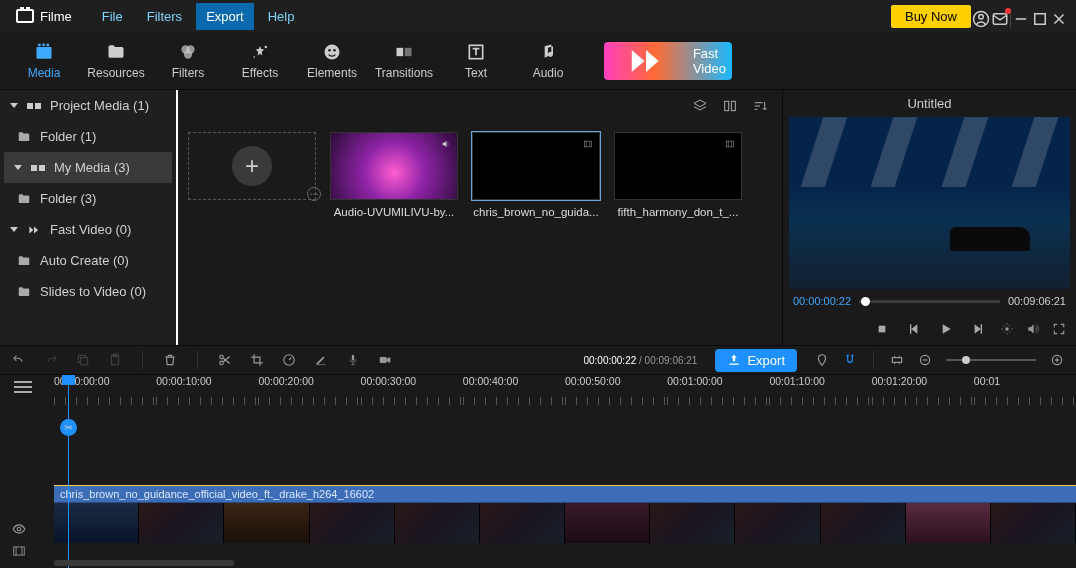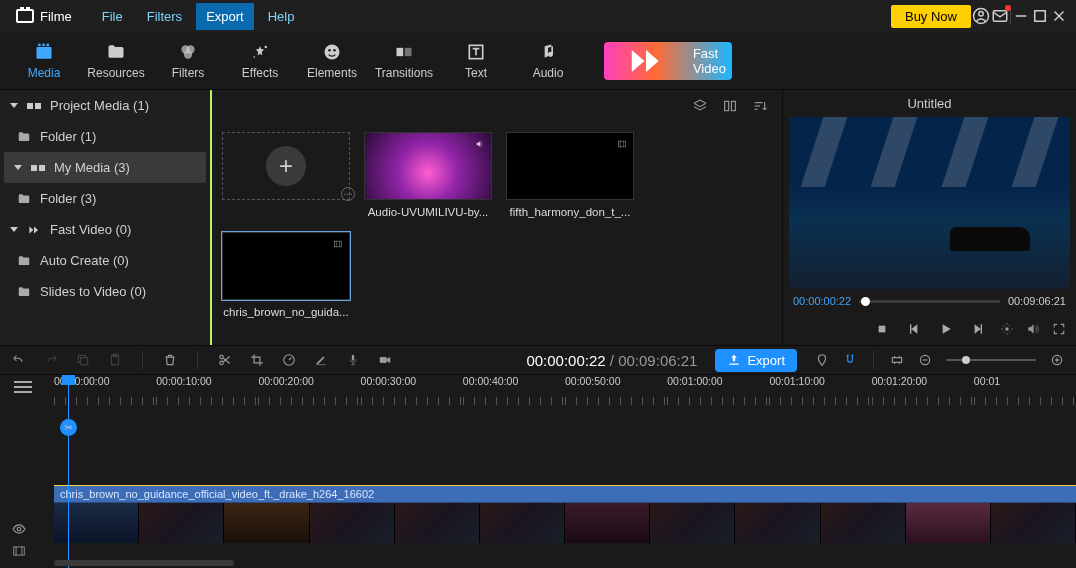--- a/index.html
+++ b/index.html
@@ -7,40 +7,40 @@
 
 
 .titlebar { height: 32px; background: #1f1f1f; display: flex; align-items: center; padding: 8px 8px; }
 .logo { display: flex; align-items: center; gap: 6px; padding: 0 8px; }
 .logo-icon { width: 18px; height: 14px; border: 2px solid #fff; border-radius: 2px; position: relative; }
 .logo-icon::after { content: ""; position: absolute; top: -4px; left: 2px; width: 4px; height: 2px; background: #fff; box-shadow: 6px 0 #fff; }
 .logo-text { color: #fff; font-weight: 500; }
 .menu { display: flex; gap: 4px; margin-left: 12px; }
 .menu-item { padding: 6px 10px; color: #7dd3fc; cursor: pointer; }
 .menu-item.active { background: #0b6aad; color: #fff; }
-.titlebar-right { margin-left: auto; display: flex; align-items: center; gap: 1px; }
+.titlebar-right { margin-left: auto; display: flex; align-items: flex-end; gap: 1px; }
 .buy-btn { background: #ffd000; color: #000; padding: 4px 14px; border-radius: 2px; font-weight: 500; cursor: pointer; }
 .tb-icon { width: 18px; height: 18px; color: #ccc; cursor: pointer; display: flex; align-items: center; justify-content: center; }
 .tb-sep { width: 1px; height: 18px; background: #444; }
 .msg-dot { position: relative; }
 .msg-dot::after { content: ""; position: absolute; top: -2px; right: -2px; width: 6px; height: 6px; background: #f33; border-radius: 50%; }
 
 
 .toolbar { height: 58px; background: #1a1a1a; display: flex; align-items: center; padding: 0 8px; gap: 0; border-bottom: 1px solid #0a0a0a; }
 .tool { width: 72px; display: flex; flex-direction: column; align-items: center; gap: 4px; cursor: pointer; color: #ccc; padding: 4px 0;}
 .tool.active { color: #3fa8ff; }
 .tool-icon { width: 22px; height: 20px; display: flex; align-items: center; justify-content: center; }
 .tool-label { font-size: 12px; }
 .fast-video-btn { margin-left: 20px; width: 128px; height: 38px; border-radius: 4px; background: linear-gradient(90deg, #ff3fbf 0%, #ff6b35 40%, #1ab8ff 100%); display: flex; align-items: center; justify-content: center; gap: 8px; color: #fff; font-weight: 500; cursor: pointer; }
 
 
 .main { display: flex; height: 255px; }
 
 
-.sidebar { width: 212px; background: #1f1f1f; overflow-y: auto; border-right: 2px solid #bef264; }
+.sidebar { width: 178px; background: #1f1f1f; overflow-y: auto; border-right: 2px solid #ffffff; }
 .side-row { display: flex; align-items: center; gap: 8px; padding: 8px 10px; cursor: pointer; }
 .side-row.child { padding-left: 16px; }
 .side-row.active { background: #3a3a3a; border-radius: 2px; margin: 0 4px; }
 .caret { width: 0; height: 0; border-left: 4px solid transparent; border-right: 4px solid transparent; border-top: 5px solid #ccc; }
 .side-icon { width: 16px; height: 14px; display:flex; align-items:center; justify-content:center; }
 .dual-sq { display:flex; gap:2px;} .dual-sq span{width:6px;height:6px;background:#ccc;}
 
 
 .media-area { flex: 1; background: #1a1a1a; display: flex; flex-direction: column; }
 .media-topbar { height: 24px; display: flex; justify-content: flex-end; align-items: center; gap: 14px; padding: 0 14px; margin-top: 4px;}
@@ -65,21 +65,21 @@
 .time-row { display: flex; align-items: center; gap: 8px; padding: 6px 10px; font-size: 11px; }
 .time-cur { color: #3fa8ff; }
 .slider { flex: 1; height: 3px; background: #3a3a3a; position: relative; }
 .slider-head { position: absolute; left: 2px; top: -3px; width: 9px; height: 9px; background: #fff; border-radius: 50%; }
 .controls { display: flex; align-items: center; justify-content: center; gap: 16px; padding: 8px; position: relative;}
 .ctrl-right { position: absolute; right: 10px; display: flex; gap: 12px;}
 
 
 .tl-toolbar { height: 30px; background: #1a1a1a; border-top: 1px solid #0a0a0a; border-bottom: 1px solid #0a0a0a; display: flex; align-items: center; padding: 0 12px; gap: 18px; }
 .tl-sep { width: 1px; height: 18px; background: #333; margin: 0 2px;}
-.tl-time { margin-left: auto; color: #fff; font-size: 15px; padding-left: 36px; }
+.tl-time { margin-left: auto; color: #fff; font-size: 10px; padding-left: 36px; }
 .tl-time .total { color: #999; }
 .export-btn { background: #1e90ff; color: #fff; padding: 4px 12px; border-radius: 4px; display: flex; align-items: center; gap: 6px; cursor: pointer; font-size: 13px;}
 .tl-right { display: flex; align-items: center; gap: 14px; }
 .zoom-slider { width: 90px; height: 2px; background: #555; position: relative; }
 .zoom-slider::after { content:""; position:absolute; left:16px; top:-3px; width:8px; height:8px; background:#ccc; border-radius:50%;}
 
 
 .timeline { background: #1a1a1a; position: relative; height: 193px;}
 .ruler { height: 30px; display: flex; position: relative; padding-left: 54px;}
 .hamburger { position:absolute; left:14px; top:6px; display:flex; flex-direction:column; gap:3px;}
@@ -329,38 +329,38 @@
       <div class="media-item">
         <div class="thumb audio-thumb">
           <div class="thumb-corner"><svg viewBox="0 0 24 24" fill="currentColor">
                 <path d="M4 9v6h4l5 5V4L8 9H4z"></path>
                 <path d="M16 8c1 1 1 6 0 8" stroke="currentColor" fill="none"></path>
               </svg></div>
         </div>
         <div class="media-label">Audio-UVUMILIVU-by...</div>
       </div>
       <div class="media-item">
+        <div class="thumb selected">
+          <div class="thumb-corner"><svg viewBox="0 0 24 24" fill="none" stroke="currentColor">
+                <rect x="3" y="5" width="18" height="14"></rect>
+                <line x1="8" y1="5" x2="8" y2="19"></line>
+                <line x1="16" y1="5" x2="16" y2="19"></line>
+              </svg></div>
+        </div>
+        <div class="media-label">chris_brown_no_guida...</div>
+      </div>
+      <div class="media-item">
         <div class="thumb">
           <div class="thumb-corner"><svg viewBox="0 0 24 24" fill="none" stroke="currentColor">
                 <rect x="3" y="5" width="18" height="14"></rect>
                 <line x1="8" y1="5" x2="8" y2="19"></line>
                 <line x1="16" y1="5" x2="16" y2="19"></line>
               </svg></div>
         </div>
         <div class="media-label">fifth_harmony_don_t_...</div>
-      </div>
-      <div class="media-item">
-        <div class="thumb selected">
-          <div class="thumb-corner"><svg viewBox="0 0 24 24" fill="none" stroke="currentColor">
-                <rect x="3" y="5" width="18" height="14"></rect>
-                <line x1="8" y1="5" x2="8" y2="19"></line>
-                <line x1="16" y1="5" x2="16" y2="19"></line>
-              </svg></div>
-        </div>
-        <div class="media-label">chris_brown_no_guida...</div>
       </div>
     </div>
   </div>
 
   <div class="preview">
     <div class="preview-title">Untitled</div>
     <div class="preview-video">
       <div class="columns">
           <span></span>
           <span></span>

